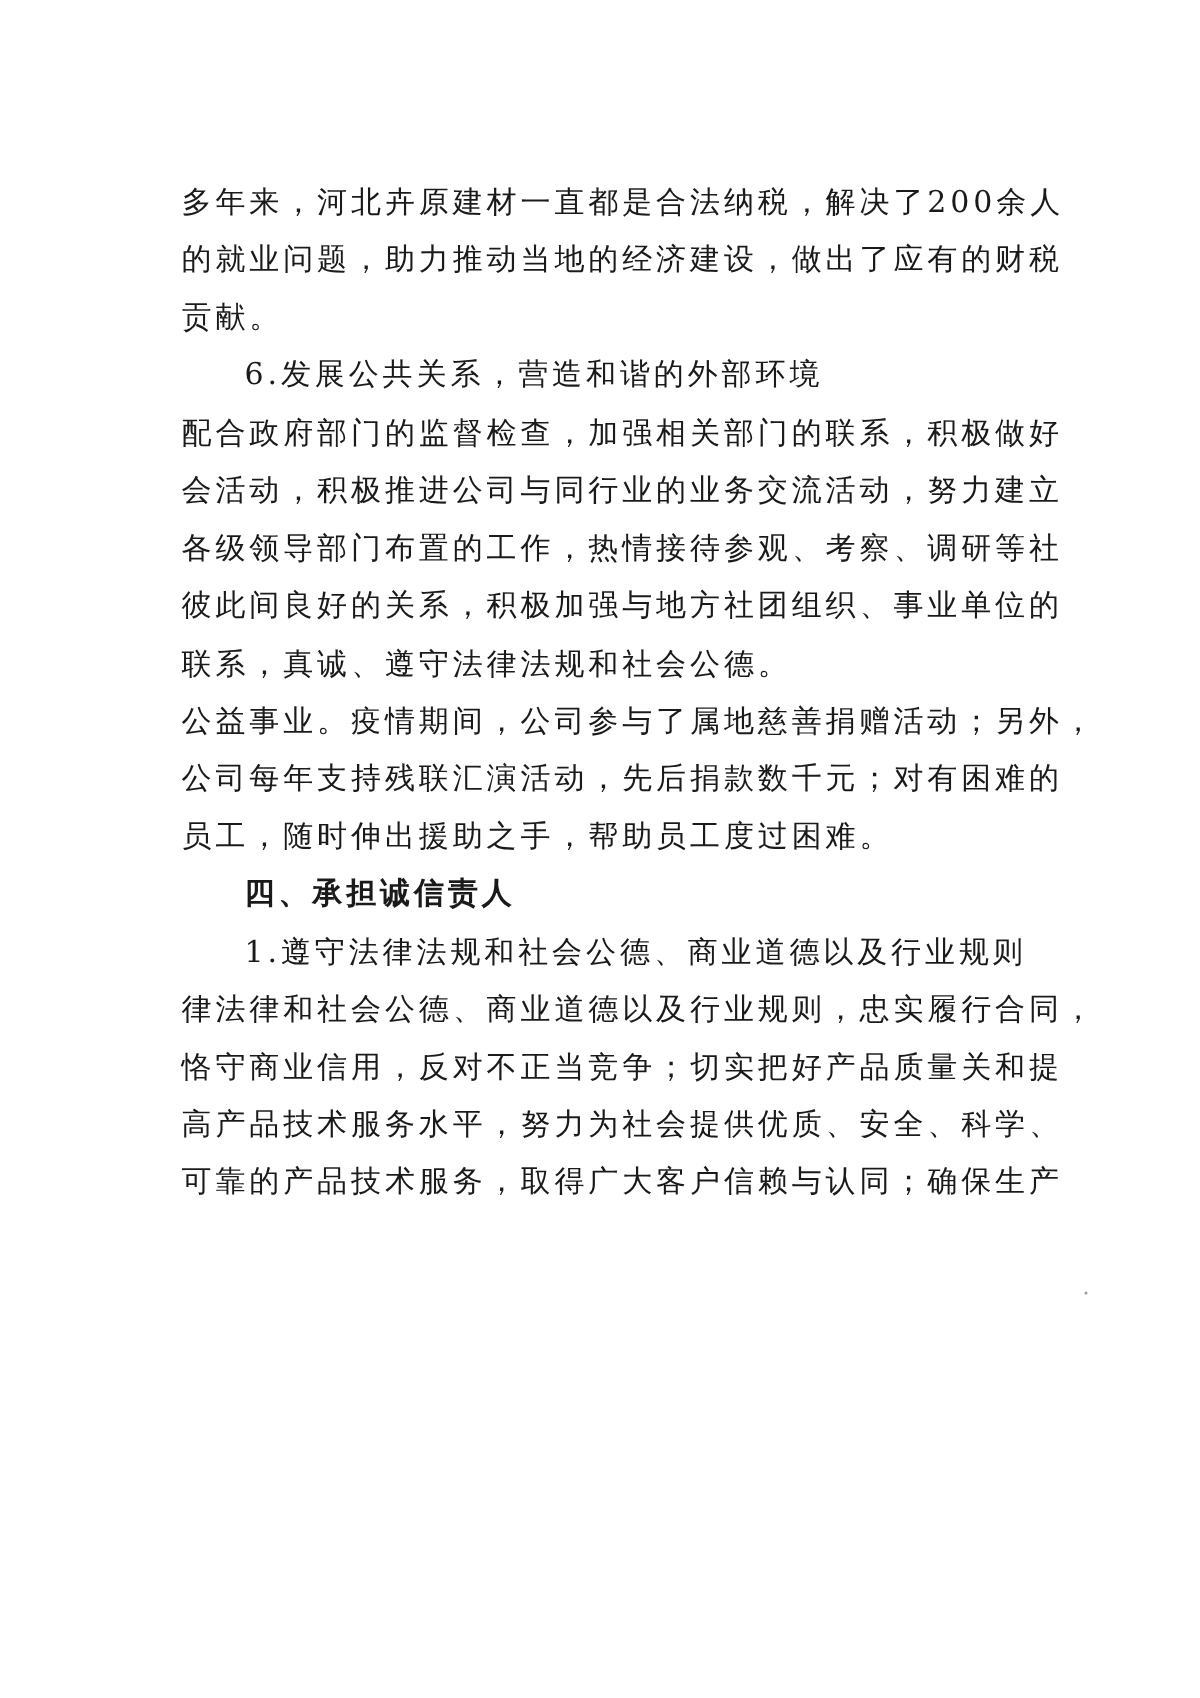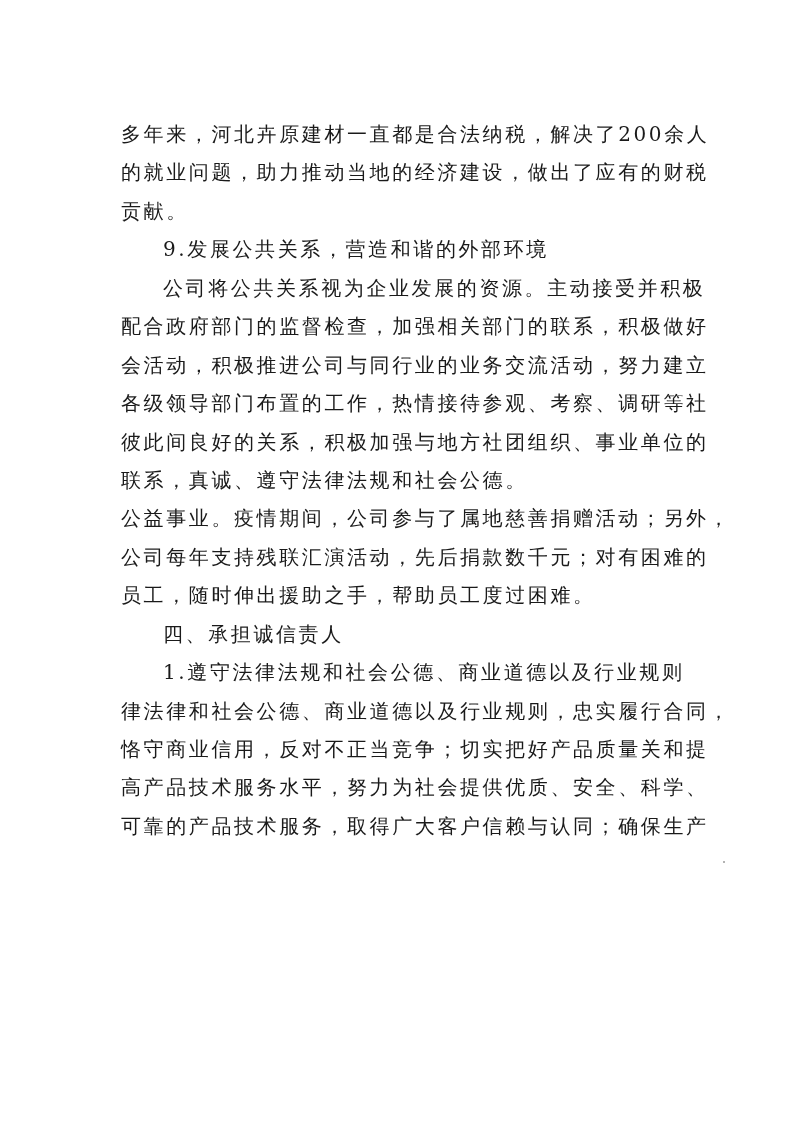--- a/index.html
+++ b/index.html
@@ -34,40 +34,39 @@
       line-height: 38.45px;
       font-size: 20px;
       white-space: nowrap;
       letter-spacing: 2.6px;
       overflow: visible;
     }
     .line.indent {
       padding-left: 42px;
     }
     .line.heading {
-      font-weight: normal;
+      font-weight: bold;
     }
     .speck {
       position: absolute;
       width: 2px;
       height: 2px;
       background: #9a9a9a;
       border-radius: 1px;
     }
   </style>
 </head>
 <body>
 
 <div class="page">
   <div class="content">
     <div class="line">多年来，河北卉原建材一直都是合法纳税，解决了200余人</div>
     <div class="line">的就业问题，助力推动当地的经济建设，做出了应有的财税</div>
     <div class="line">贡献。</div>
-    <div class="line indent">9.发展公共关系，营造和谐的外部环境</div>
-    <div class="line indent">公司将公共关系视为企业发展的资源。主动接受并积极</div>
+    <div class="line indent">6.发展公共关系，营造和谐的外部环境</div>
     <div class="line">配合政府部门的监督检查，加强相关部门的联系，积极做好</div>
     <div class="line">会活动，积极推进公司与同行业的业务交流活动，努力建立</div>
     <div class="line">各级领导部门布置的工作，热情接待参观、考察、调研等社</div>
     <div class="line">彼此间良好的关系，积极加强与地方社团组织、事业单位的</div>
     <div class="line">联系，真诚、遵守法律法规和社会公德。</div>
     <div class="line">公益事业。疫情期间，公司参与了属地慈善捐赠活动；另外，</div>
     <div class="line">公司每年支持残联汇演活动，先后捐款数千元；对有困难的</div>
     <div class="line">员工，随时伸出援助之手，帮助员工度过困难。</div>
     <div class="line indent heading">四、承担诚信责人</div>
     <div class="line indent">1.遵守法律法规和社会公德、商业道德以及行业规则</div>

